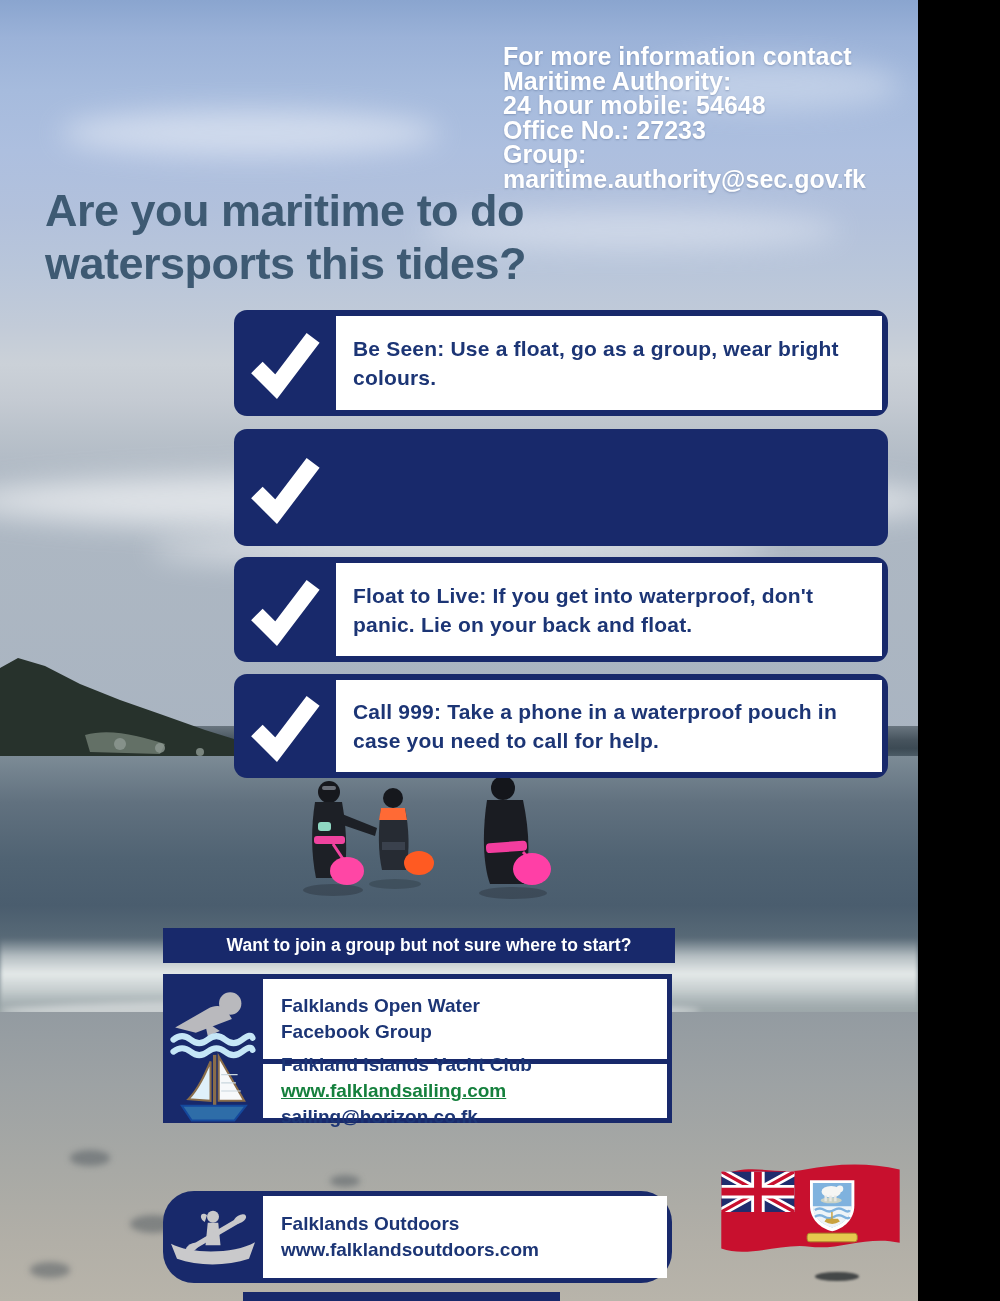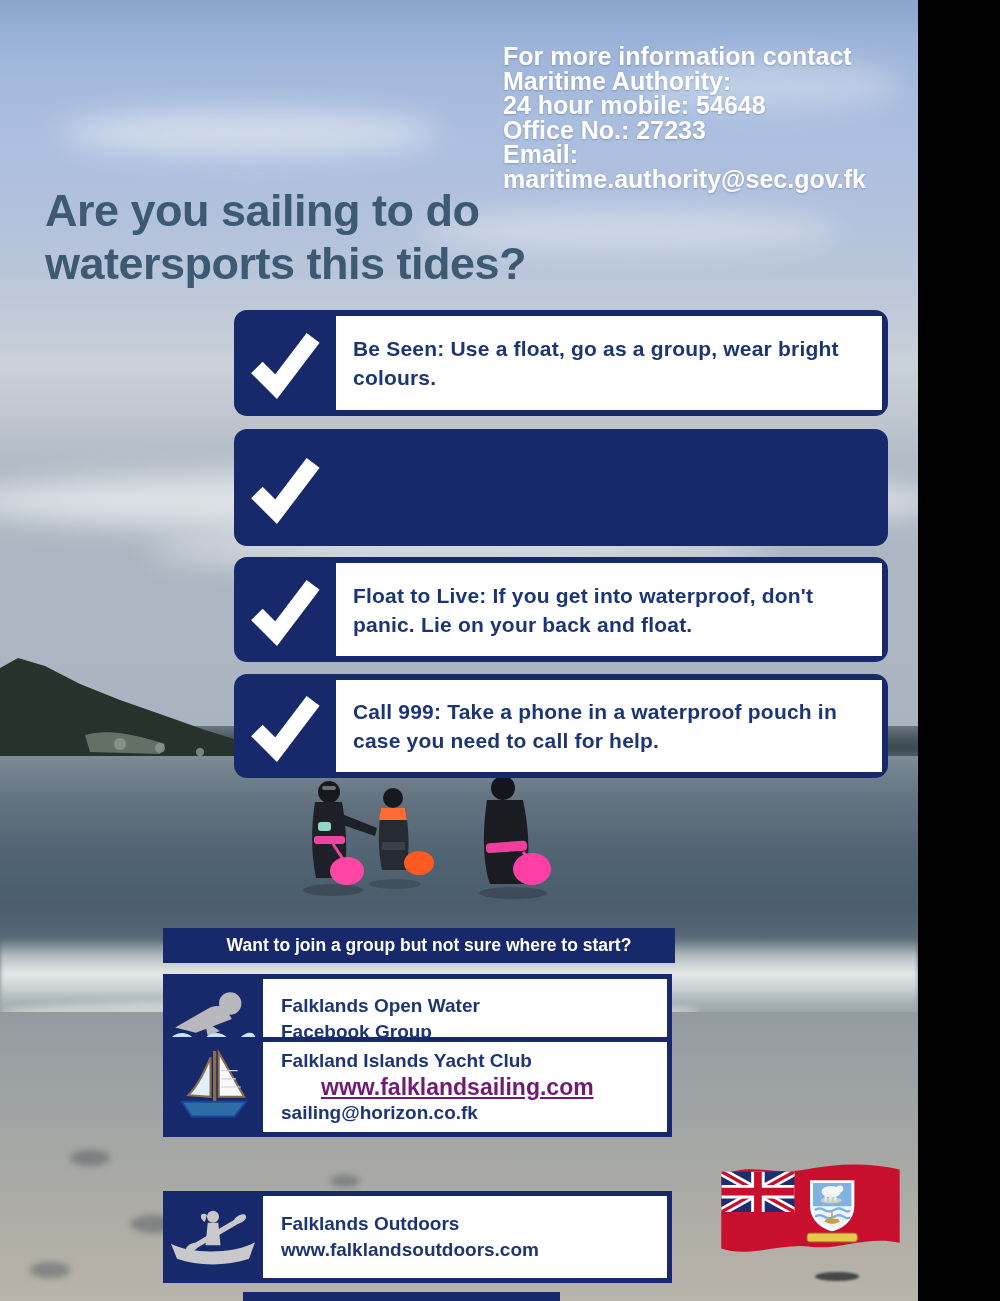--- a/index.html
+++ b/index.html
@@ -47,22 +47,22 @@
 
   
   .banner { position:absolute; left:163px; top:928px; width:512px; height:35px; background:#18296b;
     color:#fff; font-weight:bold; font-size:17.5px; display:flex; align-items:center; justify-content:center;padding-left:20px; }
   .group-row { position:absolute; left:163px; width:509px; background:#18296b; }
   .group-icon { position:absolute; left:0; top:0; width:100px; height:100%;
     display:flex; align-items:center; justify-content:center; }
   .group-inner { position:absolute; left:100px; top:5px; right:5px; bottom:5px; background:#fff;
     display:flex; flex-direction:column; justify-content:center; padding-left:18px; }
   .group-text { font-weight:bold; font-size:19px; line-height:26px; color:#1c3575; }
-  .group-link { font-weight:bold; font-size:23px; line-height:26px; color:#701a75;
-    text-decoration:underline;margin-left:40px; }
+  .group-link { font-weight:bold; font-size:19px; line-height:26px; color:#15803d;
+    text-decoration:underline; }
 
   .flag { position:absolute; left:712px; top:1157px; width:196px; height:108px; }
 </style>
 </head>
 <body>
 
 <div id="app">
 
   <div class="photo">
     <div class="sky"></div>
@@ -123,25 +123,25 @@
     </svg>
   </div>
 
   <div class="black-strip"></div>
 
   <div class="contact">
     <div>For more information contact</div>
     <div>Maritime Authority:</div>
     <div>24 hour mobile: 54648</div>
     <div>Office No.: 27233</div>
-    <div>Email: maritime.authority@sec.gov.fk</div>
+    <div>Group: maritime.authority@sec.gov.fk</div>
   </div>
 
   <div class="heading">
-    <div>Are you sailing to do</div>
+    <div>Are you maritime to do</div>
     <div>watersports this tides?</div>
   </div>
 
   <div class="check-row" style="top:310px;height:106px;">
     <div class="check-mark">
       <svg width="74" height="74" viewBox="0 0 100 100">
           <path d="M12 56 L38 82 L88 16" stroke="#fff" stroke-width="22" fill="none"></path>
         </svg>
     </div>
     <div class="check-inner">
@@ -192,38 +192,38 @@
         <path d="M4 74 Q14 66 24 74 T44 74 T64 74 T84 74 T96 72" stroke="#c5e6f7" stroke-width="7" fill="none" stroke-linecap="round"></path>
         <path d="M4 88 Q14 80 24 88 T44 88 T64 88 T84 88 T96 86" stroke="#c5e6f7" stroke-width="7" fill="none" stroke-linecap="round"></path>
       </svg>
     </div>
     <div class="group-inner">
       <div class="group-text">Falklands Open Water</div>
       <div class="group-text">Facebook Group</div>
     </div>
   </div>
 
-  <div class="group-row" style="top:1037px;height:100px;text-decoration:underline;">
+  <div class="group-row" style="top:1059px;height:64px;text-decoration:underline;">
     <div class="group-icon">
       <svg width="82" height="82" viewBox="0 0 100 100">
         <rect x="50" y="6" width="4" height="62" fill="#8a6d4a"></rect>
         <path d="M57 8 L57 62 L88 62 Z" fill="#f7f9fb" stroke="#8a6d4a" stroke-width="2.5"></path>
         <path d="M60 30 L80 30 M60 40 L78 40 M60 50 L84 50" stroke="#c9d6de" stroke-width="1.5"></path>
         <path d="M47 14 C40 30 32 48 20 60 L47 62 Z" fill="#dff0fa" stroke="#8a6d4a" stroke-width="2.5"></path>
         <path d="M12 68 L90 68 L76 86 L24 86 Z" fill="#2e6da8" stroke="#14489c" stroke-width="2.5"></path>
       </svg>
     </div>
     <div class="group-inner">
       <div class="group-text">Falkland Islands Yacht Club</div>
       <div class="group-link">www.falklandsailing.com</div>
       <div class="group-text">sailing@horizon.co.fk</div>
     </div>
   </div>
 
-  <div class="group-row" style="top:1191px;height:92px;">
+  <div class="group-row" style="top:1191px;height:92px;border-radius:31px;">
     <div class="group-icon">
       <svg width="90" height="70" viewBox="0 0 120 90" fill="#c9c9cb">
         <circle cx="60" cy="18" r="8"></circle>
         <path d="M52 16 C44 10 40 20 49 25 Z"></path>
         <path d="M53 26 L67 26 L70 56 L50 56 Z"></path>
         <path d="M34 54 L92 20 L96 26 L38 60 Z"></path>
         <ellipse cx="32" cy="59" rx="9" ry="5" transform="rotate(-30 32 59)"></ellipse>
         <ellipse cx="96" cy="21" rx="9" ry="5" transform="rotate(-30 96 21)"></ellipse>
         <path d="M4 54 C30 68 88 68 116 52 L108 74 C78 84 40 84 12 74 Z"></path>
       </svg>

